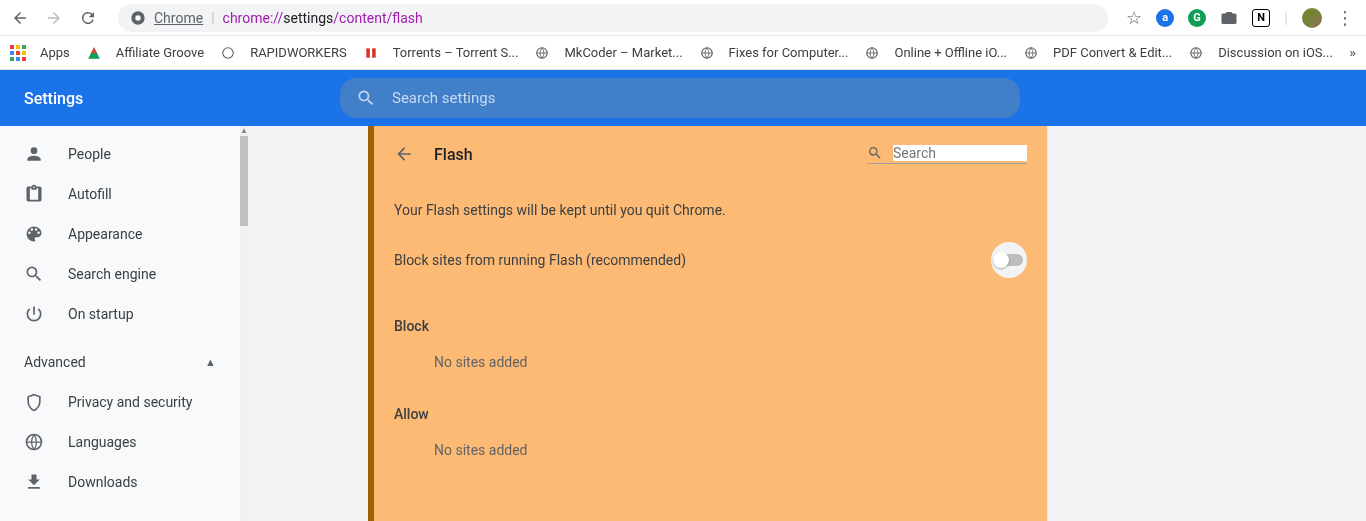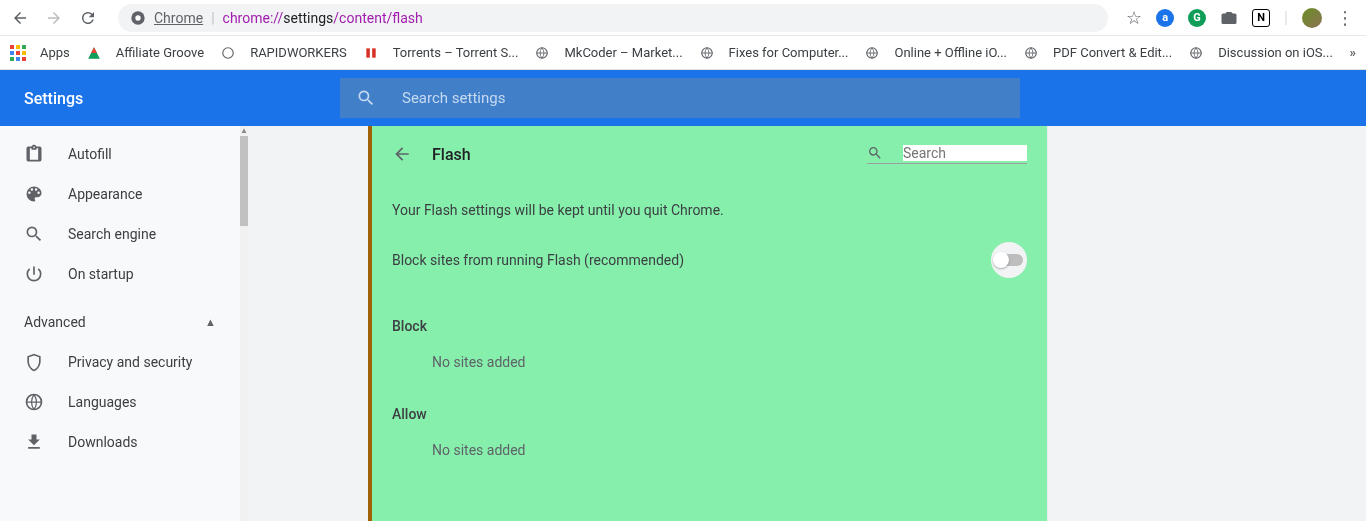--- a/index.html
+++ b/index.html
@@ -29,41 +29,41 @@
   .apps-icon span:nth-child(3){background:#34a853;} .apps-icon span:nth-child(4){background:#4285f4;}
   .apps-icon span:nth-child(5){background:#ea4335;} .apps-icon span:nth-child(6){background:#fbbc04;}
   .apps-icon span:nth-child(7){background:#34a853;} .apps-icon span:nth-child(8){background:#4285f4;}
   .apps-icon span:nth-child(9){background:#ea4335;}
   .globe-icon { color:#5f6368; }
   .bk-overflow { margin-left:auto; color:#5f6368; font-weight:bold; }
 
   
   .settings-header { height:56px; background:#1a73e8; display:flex; align-items:center; color:#fff; }
   .settings-title { font-size:16px; font-weight:500; padding-left:24px; width:340px; }
-  .search-settings { flex:0 0 680px; height:40px; background:#417fc9; border-radius:0; display:flex; align-items:center; padding:0 16px; gap:26px; }
+  .search-settings { flex:0 0 680px; height:40px; background:#417fc9; border-radius:16px; display:flex; align-items:center; padding:0 16px; gap:16px; }
   .search-settings input { background:transparent; border:none; outline:none; color:#fff; font-size:15px; flex:1; }
   .search-settings input::placeholder { color:#c5d9f1; }
 
   
   .main-area { display:flex; height:calc(521px - 36px - 34px - 56px); background:#f1f3f4; }
   .sidebar-wrap { width:248px; position:relative; background:#f8f9fa; }
   .sidebar { width:240px; overflow-y:auto; height:100%; padding-top:8px; }
   .sidebar-scroll { position:absolute; right:0; top:0; width:8px; height:100%; background:#f1f1f1; }
   .sidebar-scroll-thumb { width:8px; height:90px; background:#c1c1c1; border-radius:0; }
   .sidebar-scroll-arrow { width:8px; height:10px; background:#f1f1f1; color:#888; font-size:8px; text-align:center; line-height:10px; }
   .nav-item { height:40px; display:flex; align-items:center; gap:24px; padding:0 24px; font-size:14px; color:#3c4043; cursor:pointer; }
   .nav-item .nicon { width:20px; color:#5f6368; display:flex; align-items:center; justify-content:center; }
   .nav-section { height:40px; display:flex; align-items:center; justify-content:space-between; padding:0 24px; font-size:14px; color:#3c4043; cursor:pointer; margin-top:8px; }
 
   .content-col { flex:1; display:flex; justify-content:flex-start; }
-  .content-card { width:680px; background:#86efac; margin-left:120px; padding:0; min-height:100%; border-left:4px solid #a16207; border-right:1px solid #e8eaed; }
+  .content-card { width:680px; background:#fdba74; margin-left:120px; padding:0; min-height:100%; border-left:6px solid #a16207; border-right:1px solid #e8eaed; }
   .content-header { height:56px; display:flex; align-items:center; padding:0 20px; gap:20px; }
   .back-arrow { color:#5f6368; cursor:pointer; }
   .page-title { font-size:16px; color:#202124; font-weight:500; }
-  .inline-search { margin-left:auto; display:flex; align-items:center; border-bottom:1px solid #9e9e9e; width:160px; padding-bottom:2px; gap:20px; }
+  .inline-search { margin-left:auto; display:flex; align-items:center; border-bottom:1px solid #9e9e9e; width:160px; padding-bottom:2px; gap:10px; }
   .inline-search input { border:none; outline:none; font-size:14px; color:#5f6368; width:100%; }
   .inline-search .sicon { color:#5f6368; font-size:16px; }
 
   .info-line { padding:20px 20px 8px 20px; font-size:14px; color:#3c4043; }
   .toggle-row { display:flex; align-items:center; justify-content:space-between; padding:16px 20px 28px 20px; font-size:14px; color:#3c4043; }
   .toggle { width:36px; height:36px; border-radius:50%; background:#f1f3f4; display:flex; align-items:center; justify-content:center; position:relative; cursor:pointer; }
   .toggle-track { width:28px; height:12px; background:#bdbdbd; border-radius:6px; position:relative; }
   .toggle-knob { width:16px; height:16px; background:#fff; border-radius:50%; position:absolute; top:-2px; left:-2px; box-shadow:0 1px 2px rgba(0,0,0,0.3); }
 
   .section-label { padding:12px 20px 8px 20px; font-size:14px; color:#3c4043; font-weight:500; }
@@ -215,20 +215,28 @@
     <input type="text" placeholder="Search settings" style="">
   </div>
 </div>
 
 <div class="main-area">
   <div class="sidebar-wrap">
     <div class="sidebar">
       <div class="nav-item">
         <span class="nicon">
             <svg width="20" height="20" viewBox="0 0 24 24">
+              <path fill="#5f6368" d="M12 12a4 4 0 1 0 0-8 4 4 0 0 0 0 8zm0 2c-2.67 0-8 1.34-8 4v2h16v-2c0-2.66-5.33-4-8-4z"></path>
+            </svg>
+          </span>
+        <span>People</span>
+      </div>
+      <div class="nav-item">
+        <span class="nicon">
+            <svg width="20" height="20" viewBox="0 0 24 24">
               <path fill="#5f6368" d="M19 3h-4.18C14.4 1.84 13.3 1 12 1s-2.4.84-2.82 2H5a2 2 0 0 0-2 2v14a2 2 0 0 0 2 2h14a2 2 0 0 0 2-2V5a2 2 0 0 0-2-2zm-7 0a1 1 0 1 1 0 2 1 1 0 0 1 0-2zm5 16H7V5h2v2h6V5h2v14z"></path>
             </svg>
           </span>
         <span>Autofill</span>
       </div>
       <div class="nav-item">
         <span class="nicon">
             <svg width="20" height="20" viewBox="0 0 24 24">
               <path fill="#5f6368" d="M12 3a9 9 0 0 0 0 18c.83 0 1.5-.67 1.5-1.5 0-.39-.15-.74-.39-1.01a1.5 1.5 0 0 1 1.11-2.49H16a5 5 0 0 0 5-5c0-4.42-4.03-8-9-8zM6.5 12a1.5 1.5 0 1 1 0-3 1.5 1.5 0 0 1 0 3zm3-4a1.5 1.5 0 1 1 0-3 1.5 1.5 0 0 1 0 3zm5 0a1.5 1.5 0 1 1 0-3 1.5 1.5 0 0 1 0 3zm3 4a1.5 1.5 0 1 1 0-3 1.5 1.5 0 0 1 0 3z"></path>
             </svg>

